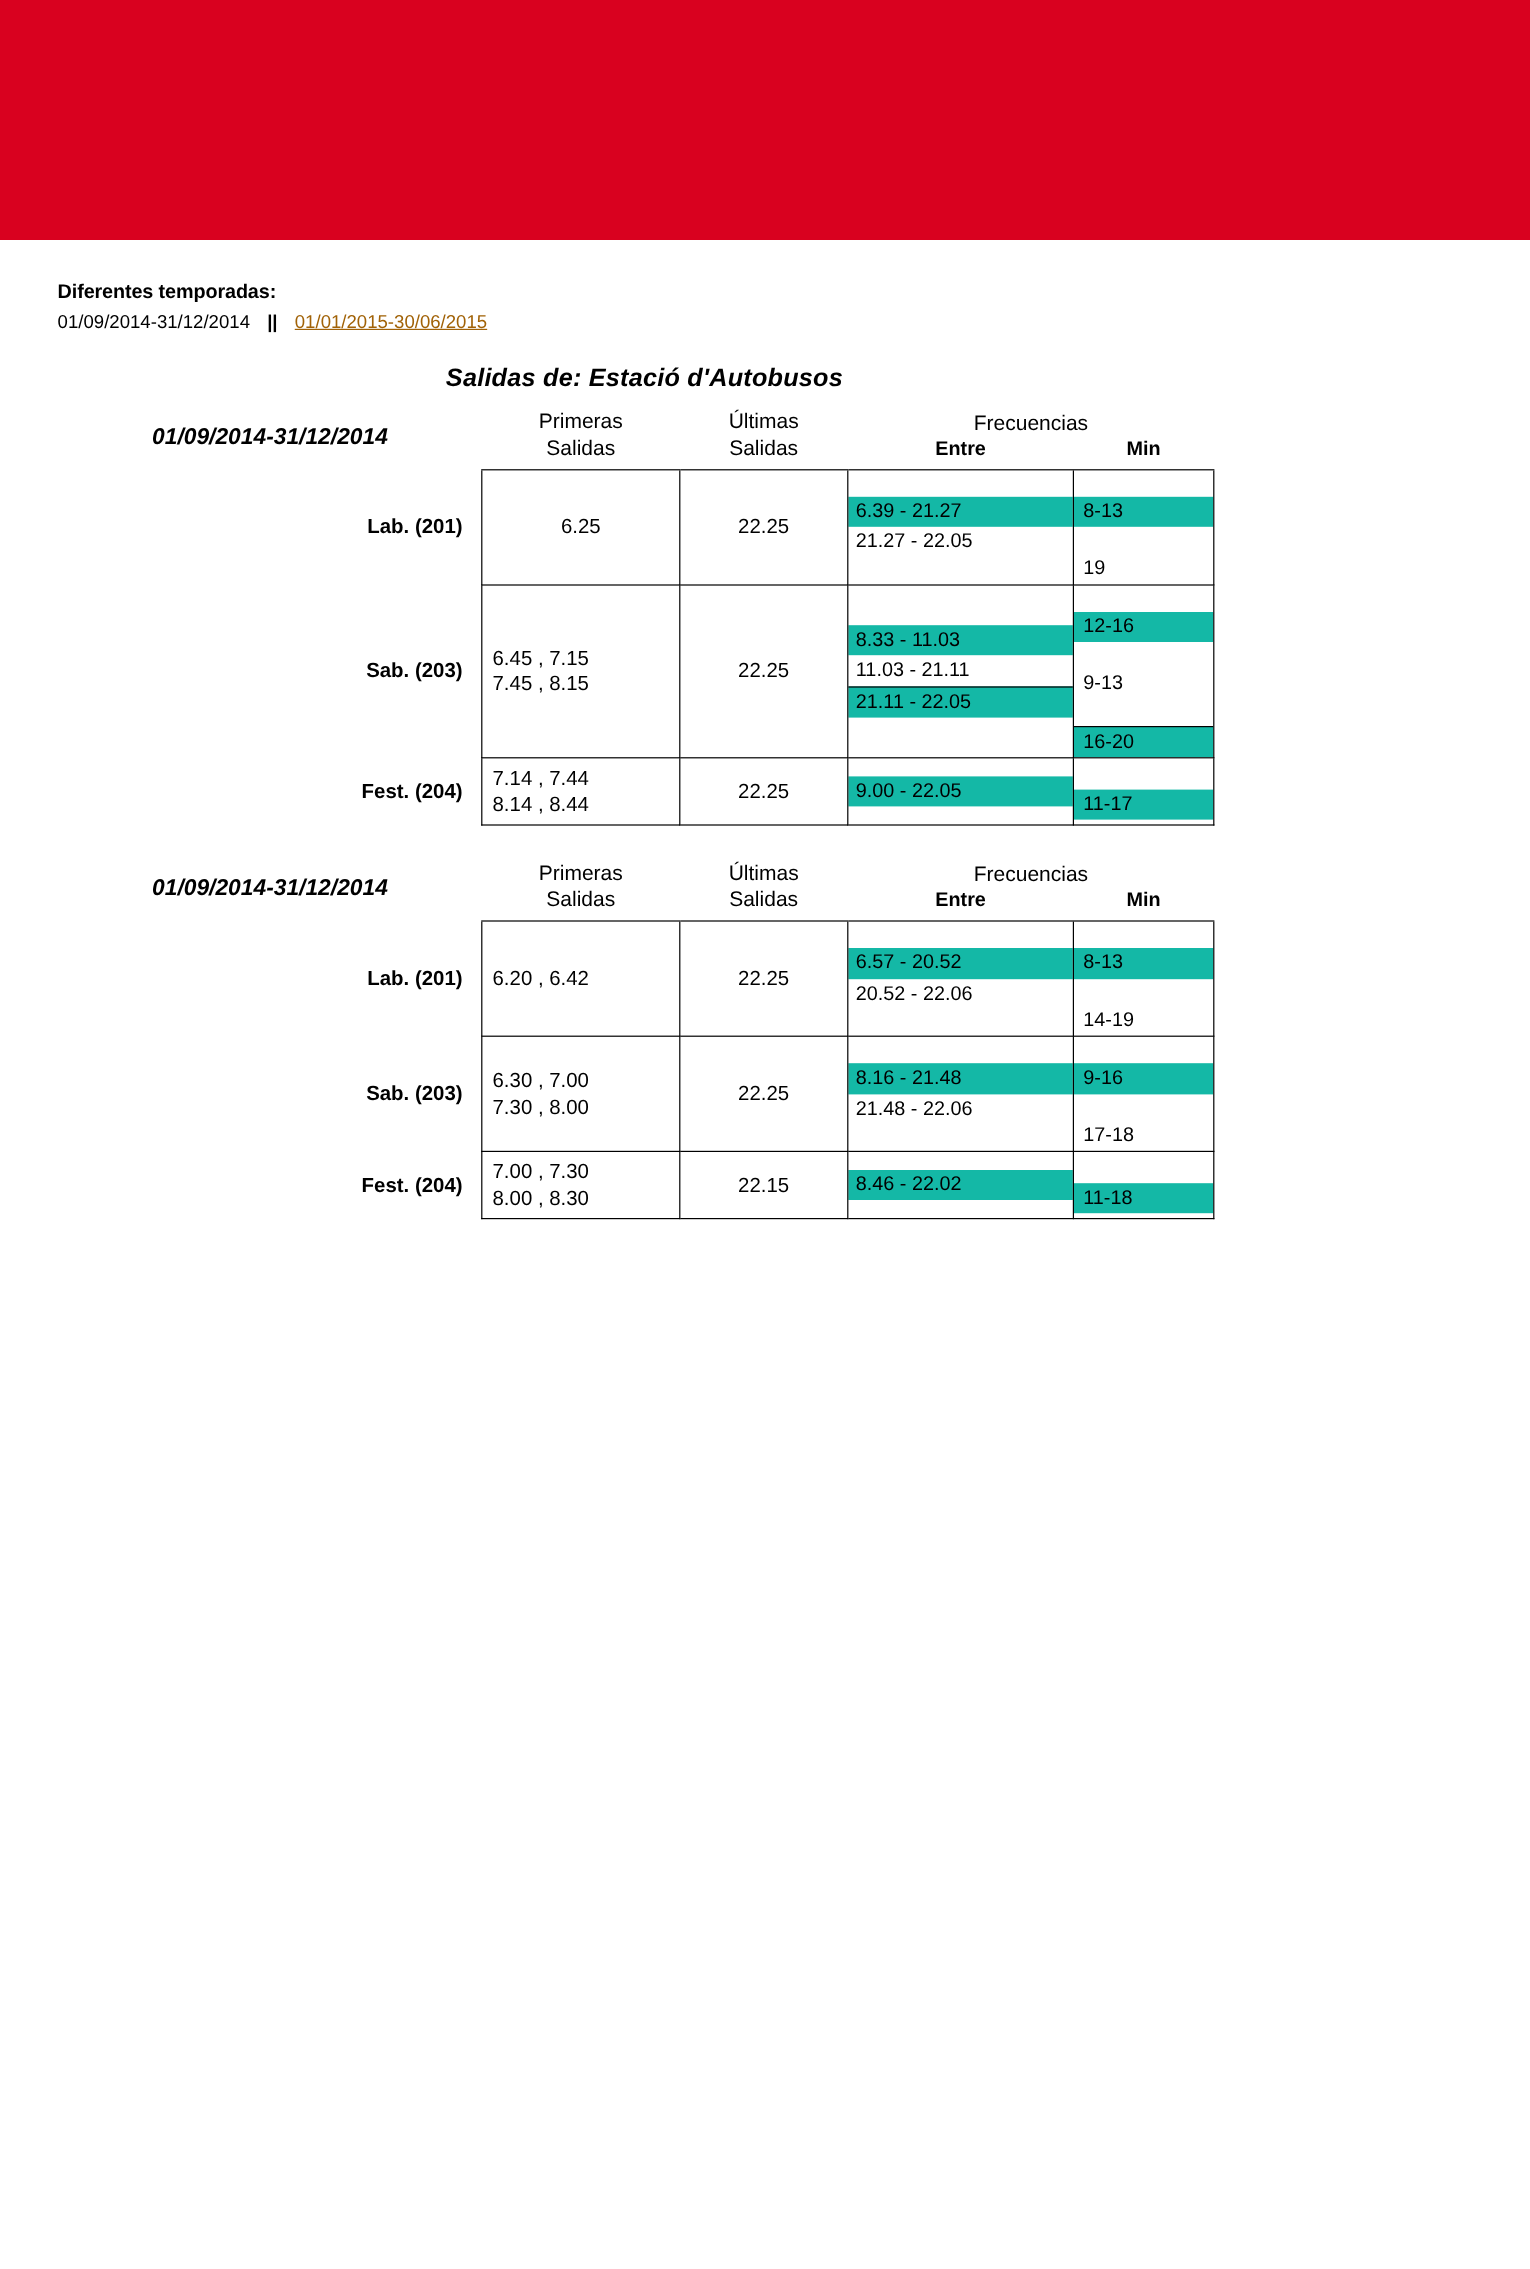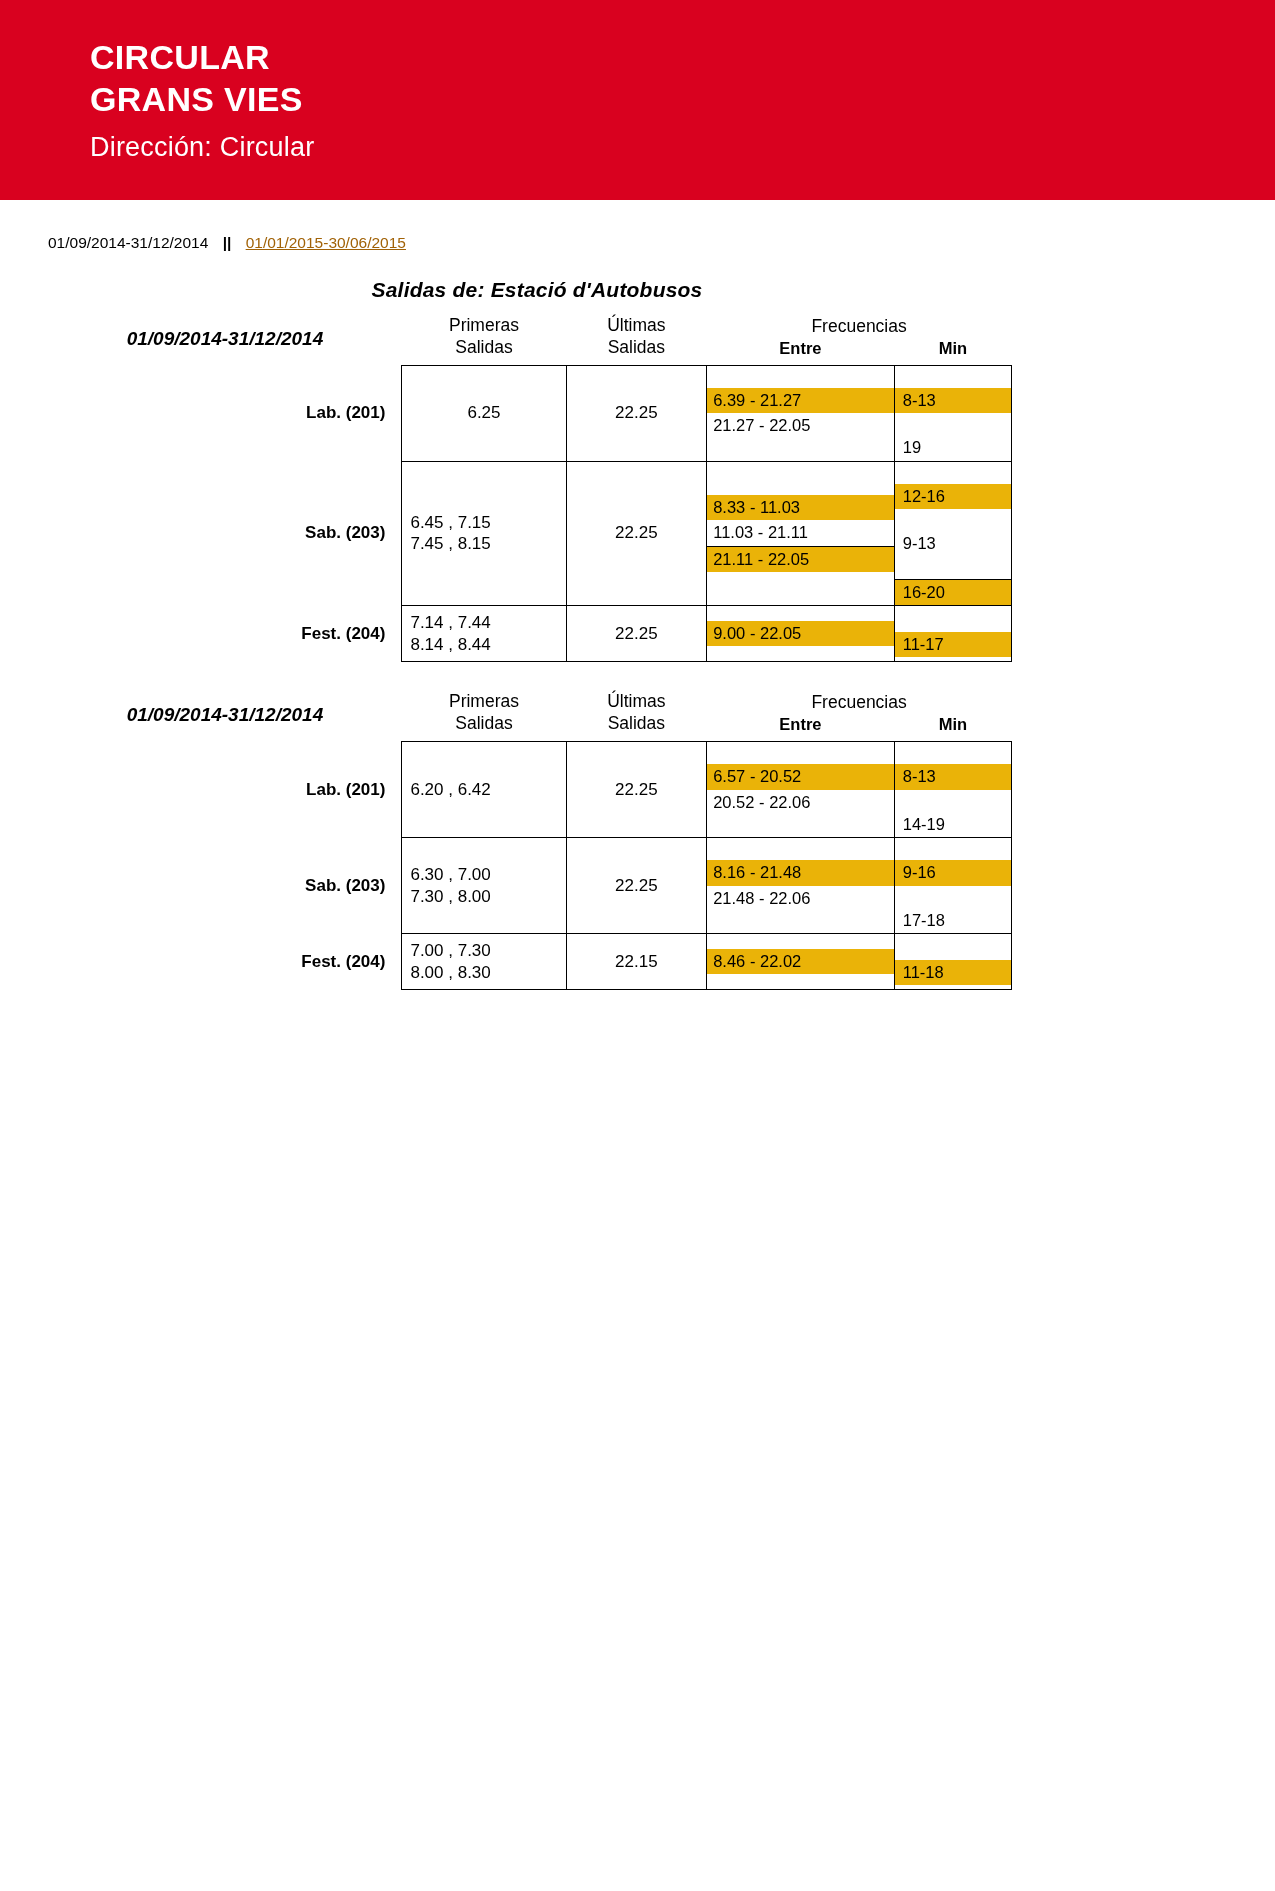--- a/index.html
+++ b/index.html
@@ -188,35 +188,31 @@
     padding: 0 !important;
   }
   .freq-line {
     font-size: 16.5px;
     line-height: 1.3;
     padding: 2px 6px 2px 6px;
     white-space: nowrap;
   }
   .freq-entre .freq-line { text-align: left; }
   .freq-min .freq-line { text-align: left; padding-left: 8px; margin-top: 22px; }
-  .shade { background: #eab308; }
+  .shade { background: #14b8a6; }
   .divider-top { border-top: 1px solid #000; }
 </style>
 </head>
 <body>
 
 <div class="banner">
-  <div class="banner-text">
-    <div class="line1">CIRCULAR</div>
-    <div class="line2">GRANS VIES</div>
-    <div class="dir">Dirección: Circular</div>
-  </div>
 </div>
 
 <div class="seasons">
+  <div class="label">Diferentes temporadas:</div>
   <div class="row2">
     <span>01/09/2014-31/12/2014</span>
     <span class="sep">||</span>
     <span class="link">01/01/2015-30/06/2015</span>
   </div>
 </div>
 
 <div id="tables-root">
     <div class="table-block">
       <div class="table-title">Salidas de: Estació d'Autobusos</div>

